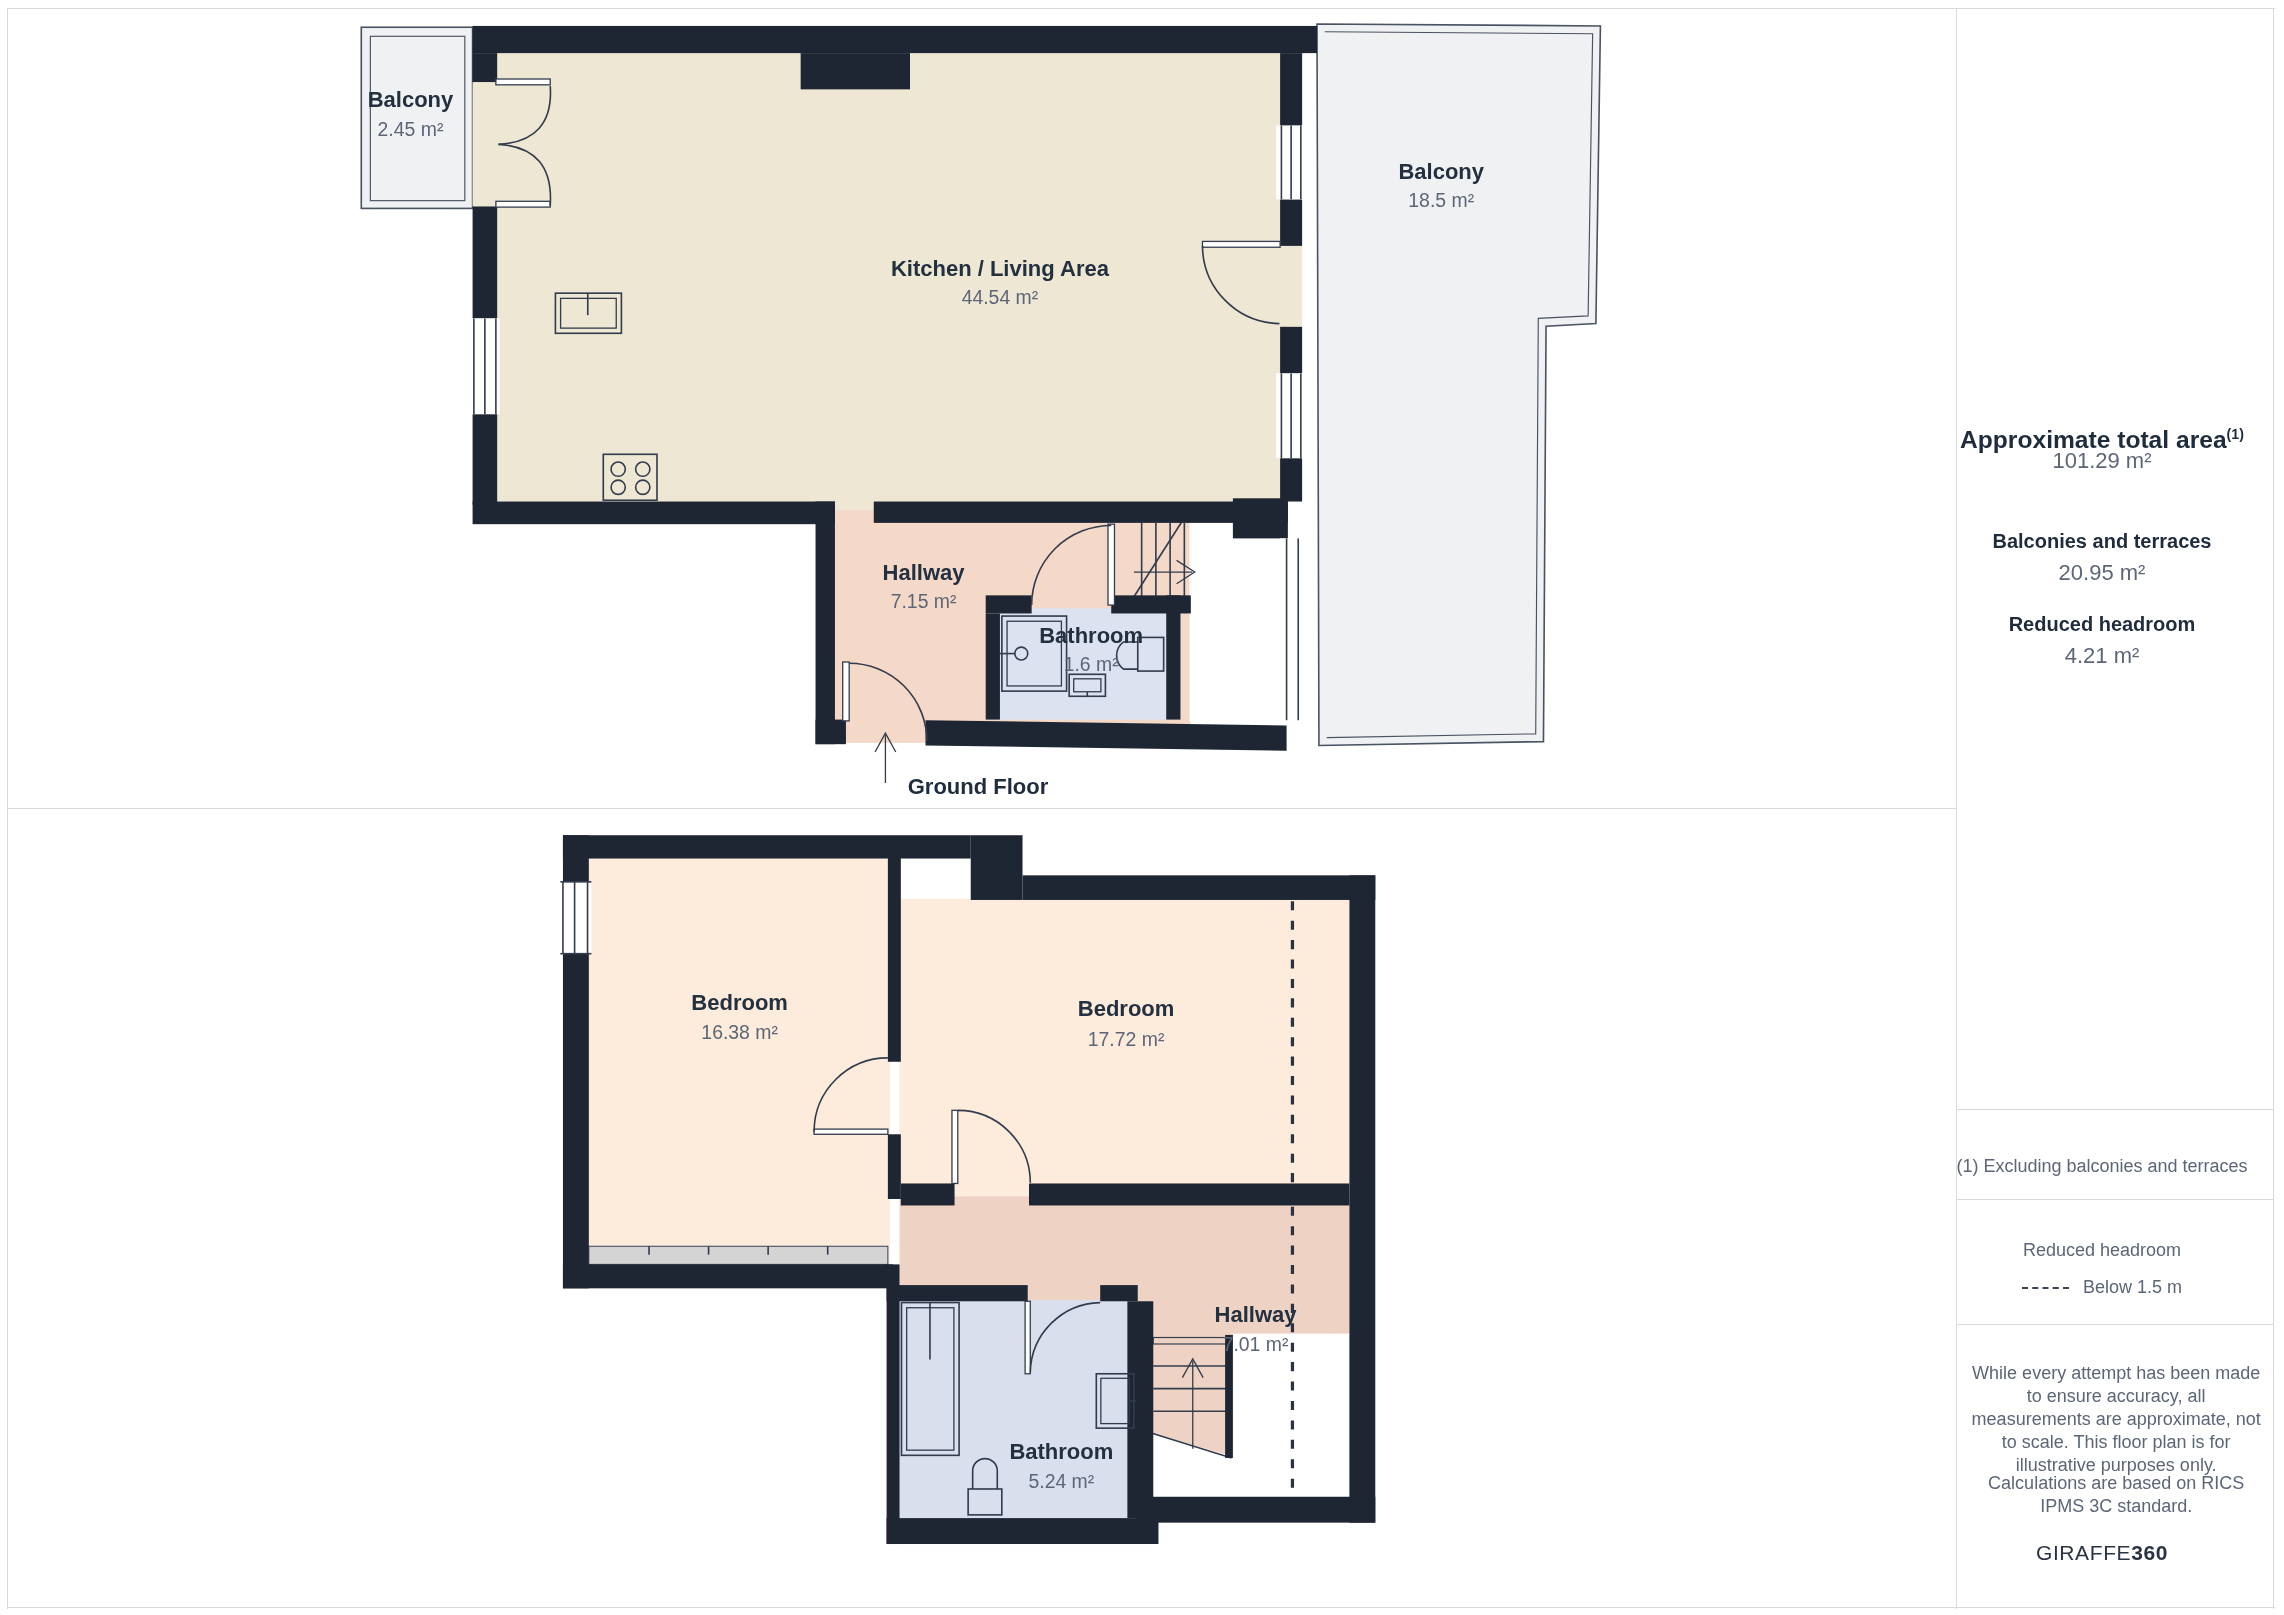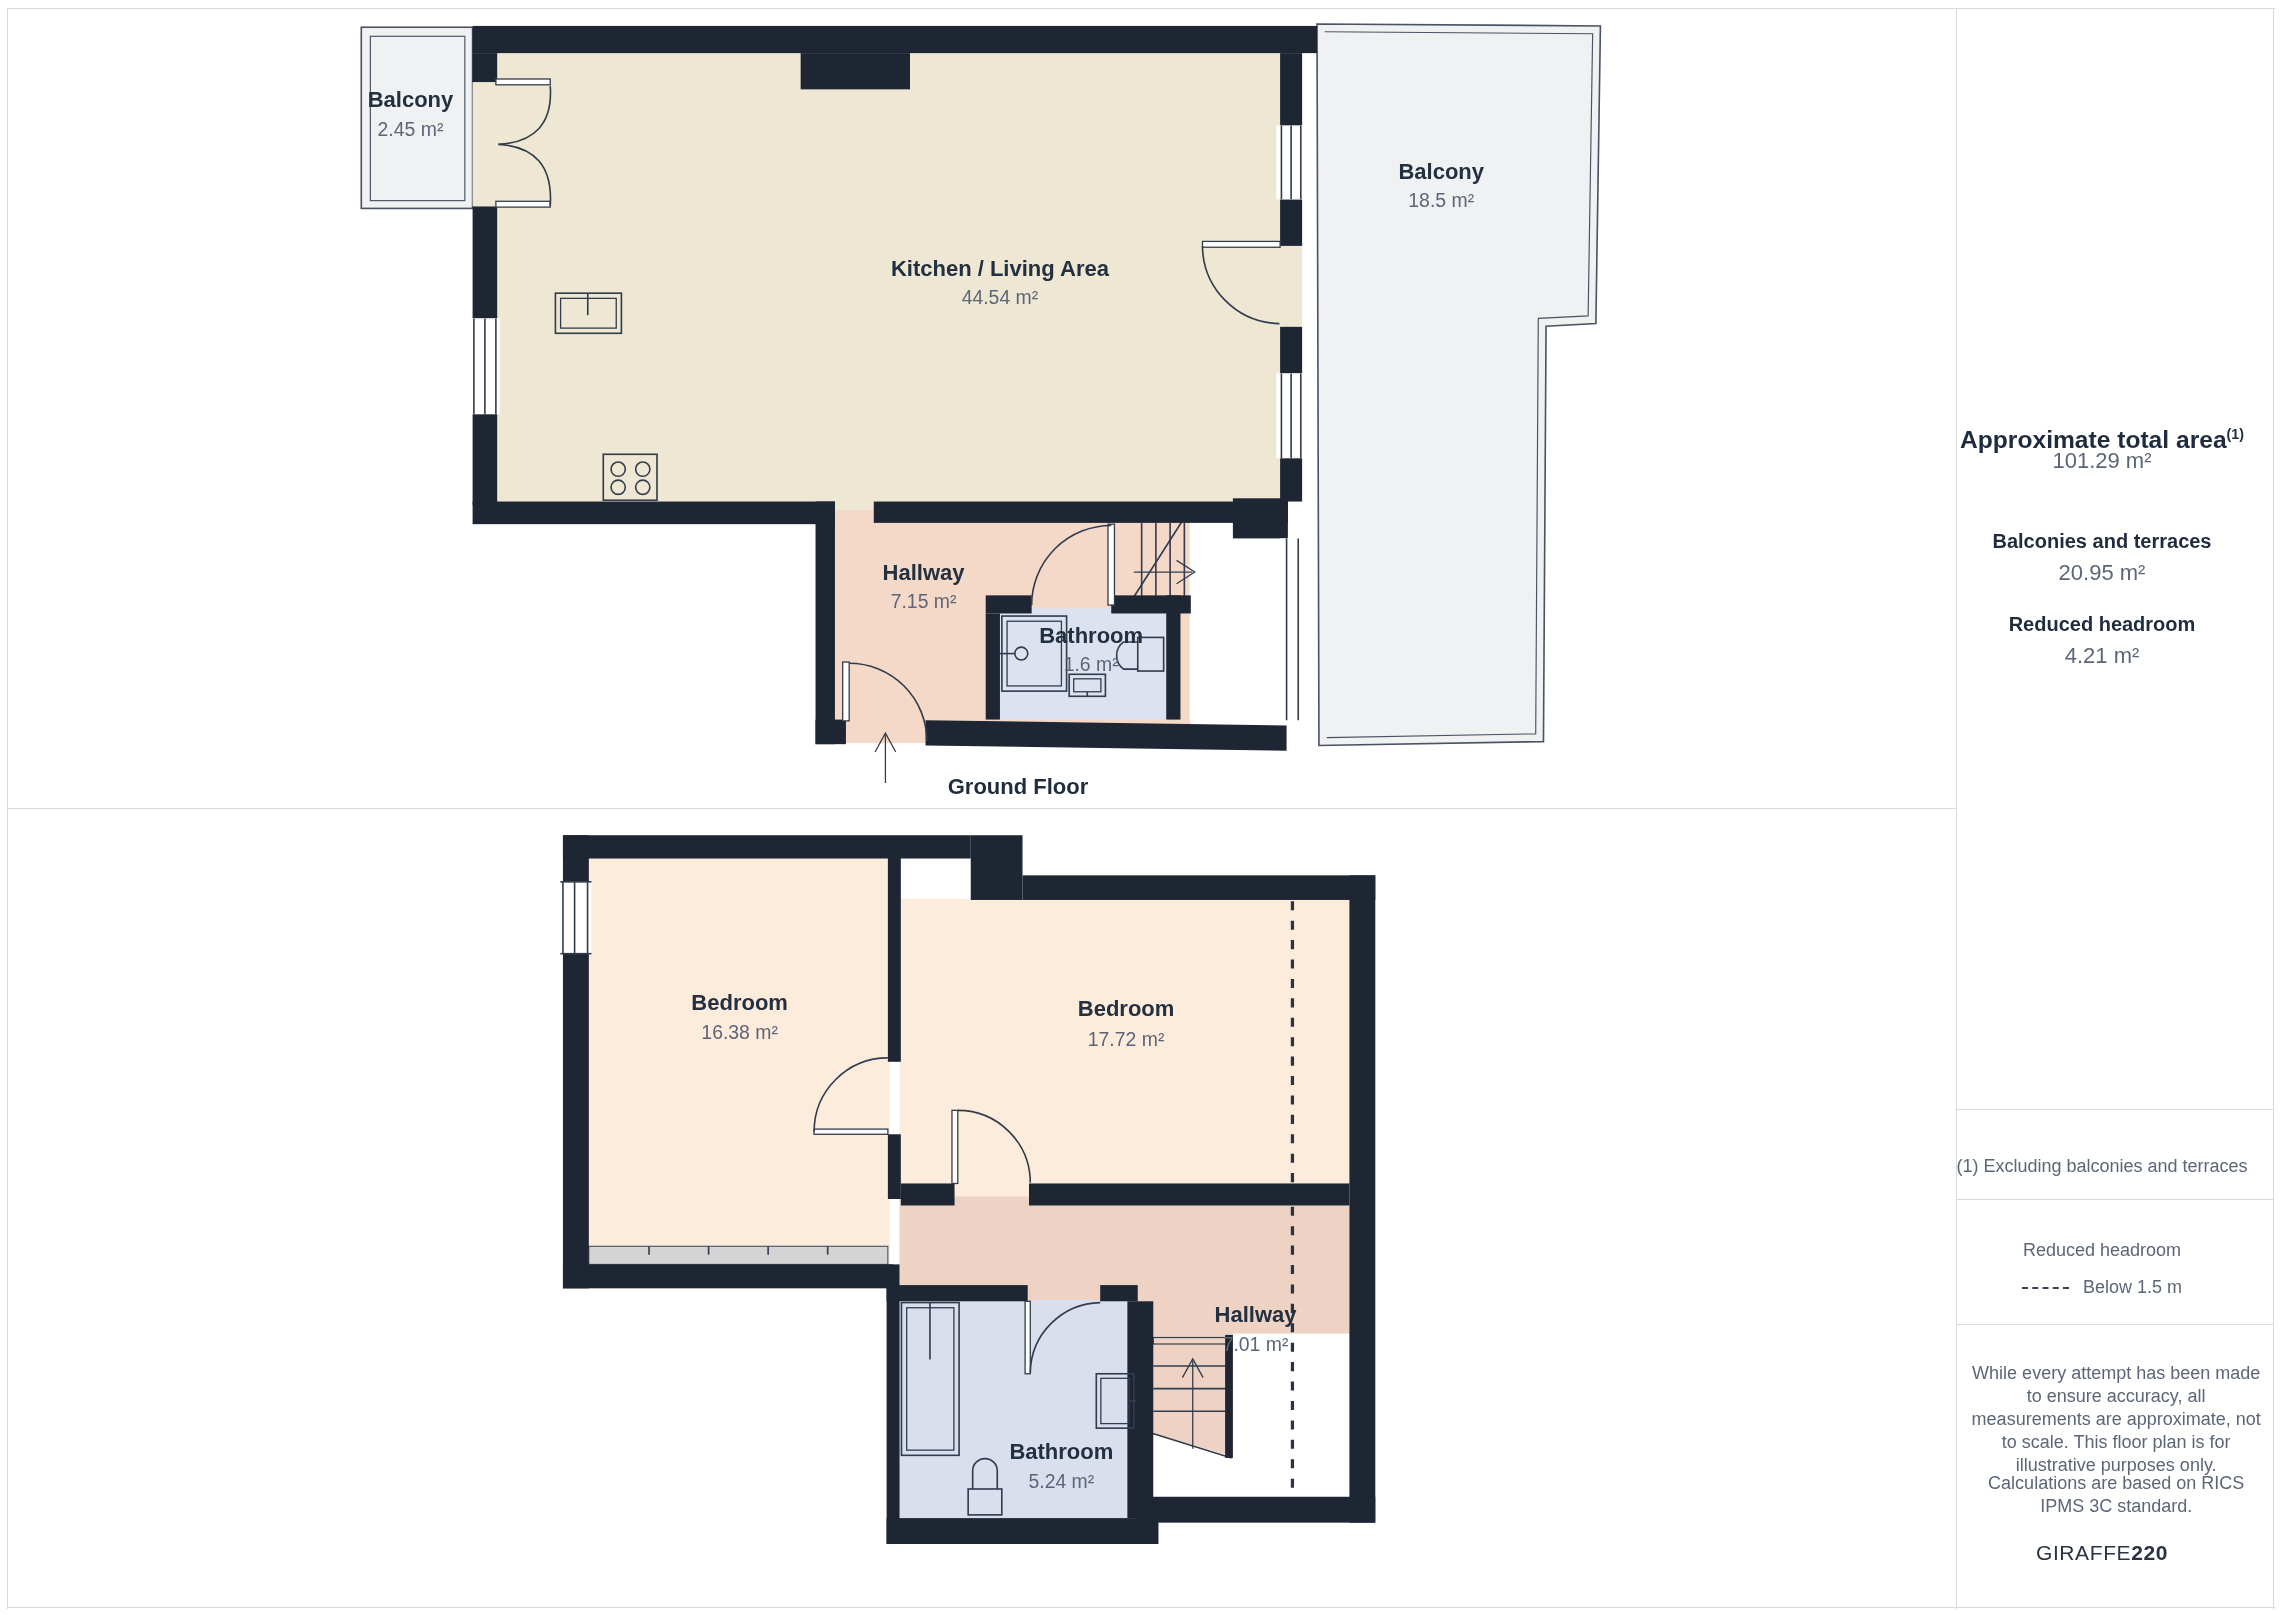--- a/index.html
+++ b/index.html
@@ -9,21 +9,21 @@
   
   .plan{position:absolute;}
   .wall{fill:#1e2633;}
   .thin{stroke:#323c4d;stroke-width:2.5;fill:none;}
   .thin15{stroke:#323c4d;stroke-width:2;fill:none;}
   .leaf{fill:#ffffff;stroke:#323c4d;stroke-width:2;}
   .winline{stroke:#323c4d;stroke-width:2.5;}
   .rl{font:700 34px "Liberation Sans",sans-serif;fill:#223040;}
   .ra{font:400 30px "Liberation Sans",sans-serif;fill:#5c6677;}
   .floor-label{position:absolute;left:0;width:1956px;text-align:center;
-       font-size:22px;font-weight:700;color:#1f2c3e;padding-left:40px;}
+       font-size:22px;font-weight:700;color:#1f2c3e;}
   
   .sb{position:absolute;left:1956px;top:7.8px;width:292px;height:1601px;}
   .sb .line{position:absolute;left:0;width:100%;text-align:center;}
   .sb-title{font-size:24.6px;font-weight:700;color:#1f2c3e;}
   .sb-title sup{font-size:14.2px;font-weight:700;}
   .sb-val{font-size:22px;color:#5c6677;}
   .sb-lab{font-size:20px;font-weight:700;color:#1f2c3e;}
   .sb-small{font-size:18px;color:#5c6677;line-height:23px;}
   .legend-dash{display:inline-block;width:47px;height:0;border-top:2.6px dashed #3a4352;
        vertical-align:middle;margin-right:14.2px;}
@@ -305,16 +305,16 @@
   <div class="line sb-small" style="top:1231px;">Reduced headroom</div>
   <div class="line sb-small" style="top:1268px;text-align:center;">
     <span class="legend-dash"></span><span>Below 1.5 m</span>
   </div>
 
   <div class="hairline" style="left:0;top:1316px;width:318px;height:1.3px;"></div>
   <div class="line sb-small disclaimer" style="top:1354px;">While every attempt has been made to ensure accuracy, all measurements are approximate, not to scale. This floor plan is for illustrative purposes only.</div>
   <div class="line sb-small disclaimer" style="top:1464px;">Calculations are based on RICS IPMS 3C standard.</div>
 
   <div class="line brand" style="top:1533px;">
-    <span>GIRAFFE</span><b>220</b>
+    <span>GIRAFFE</span><b>360</b>
   </div>
 </div>
 
 
 </body></html>

